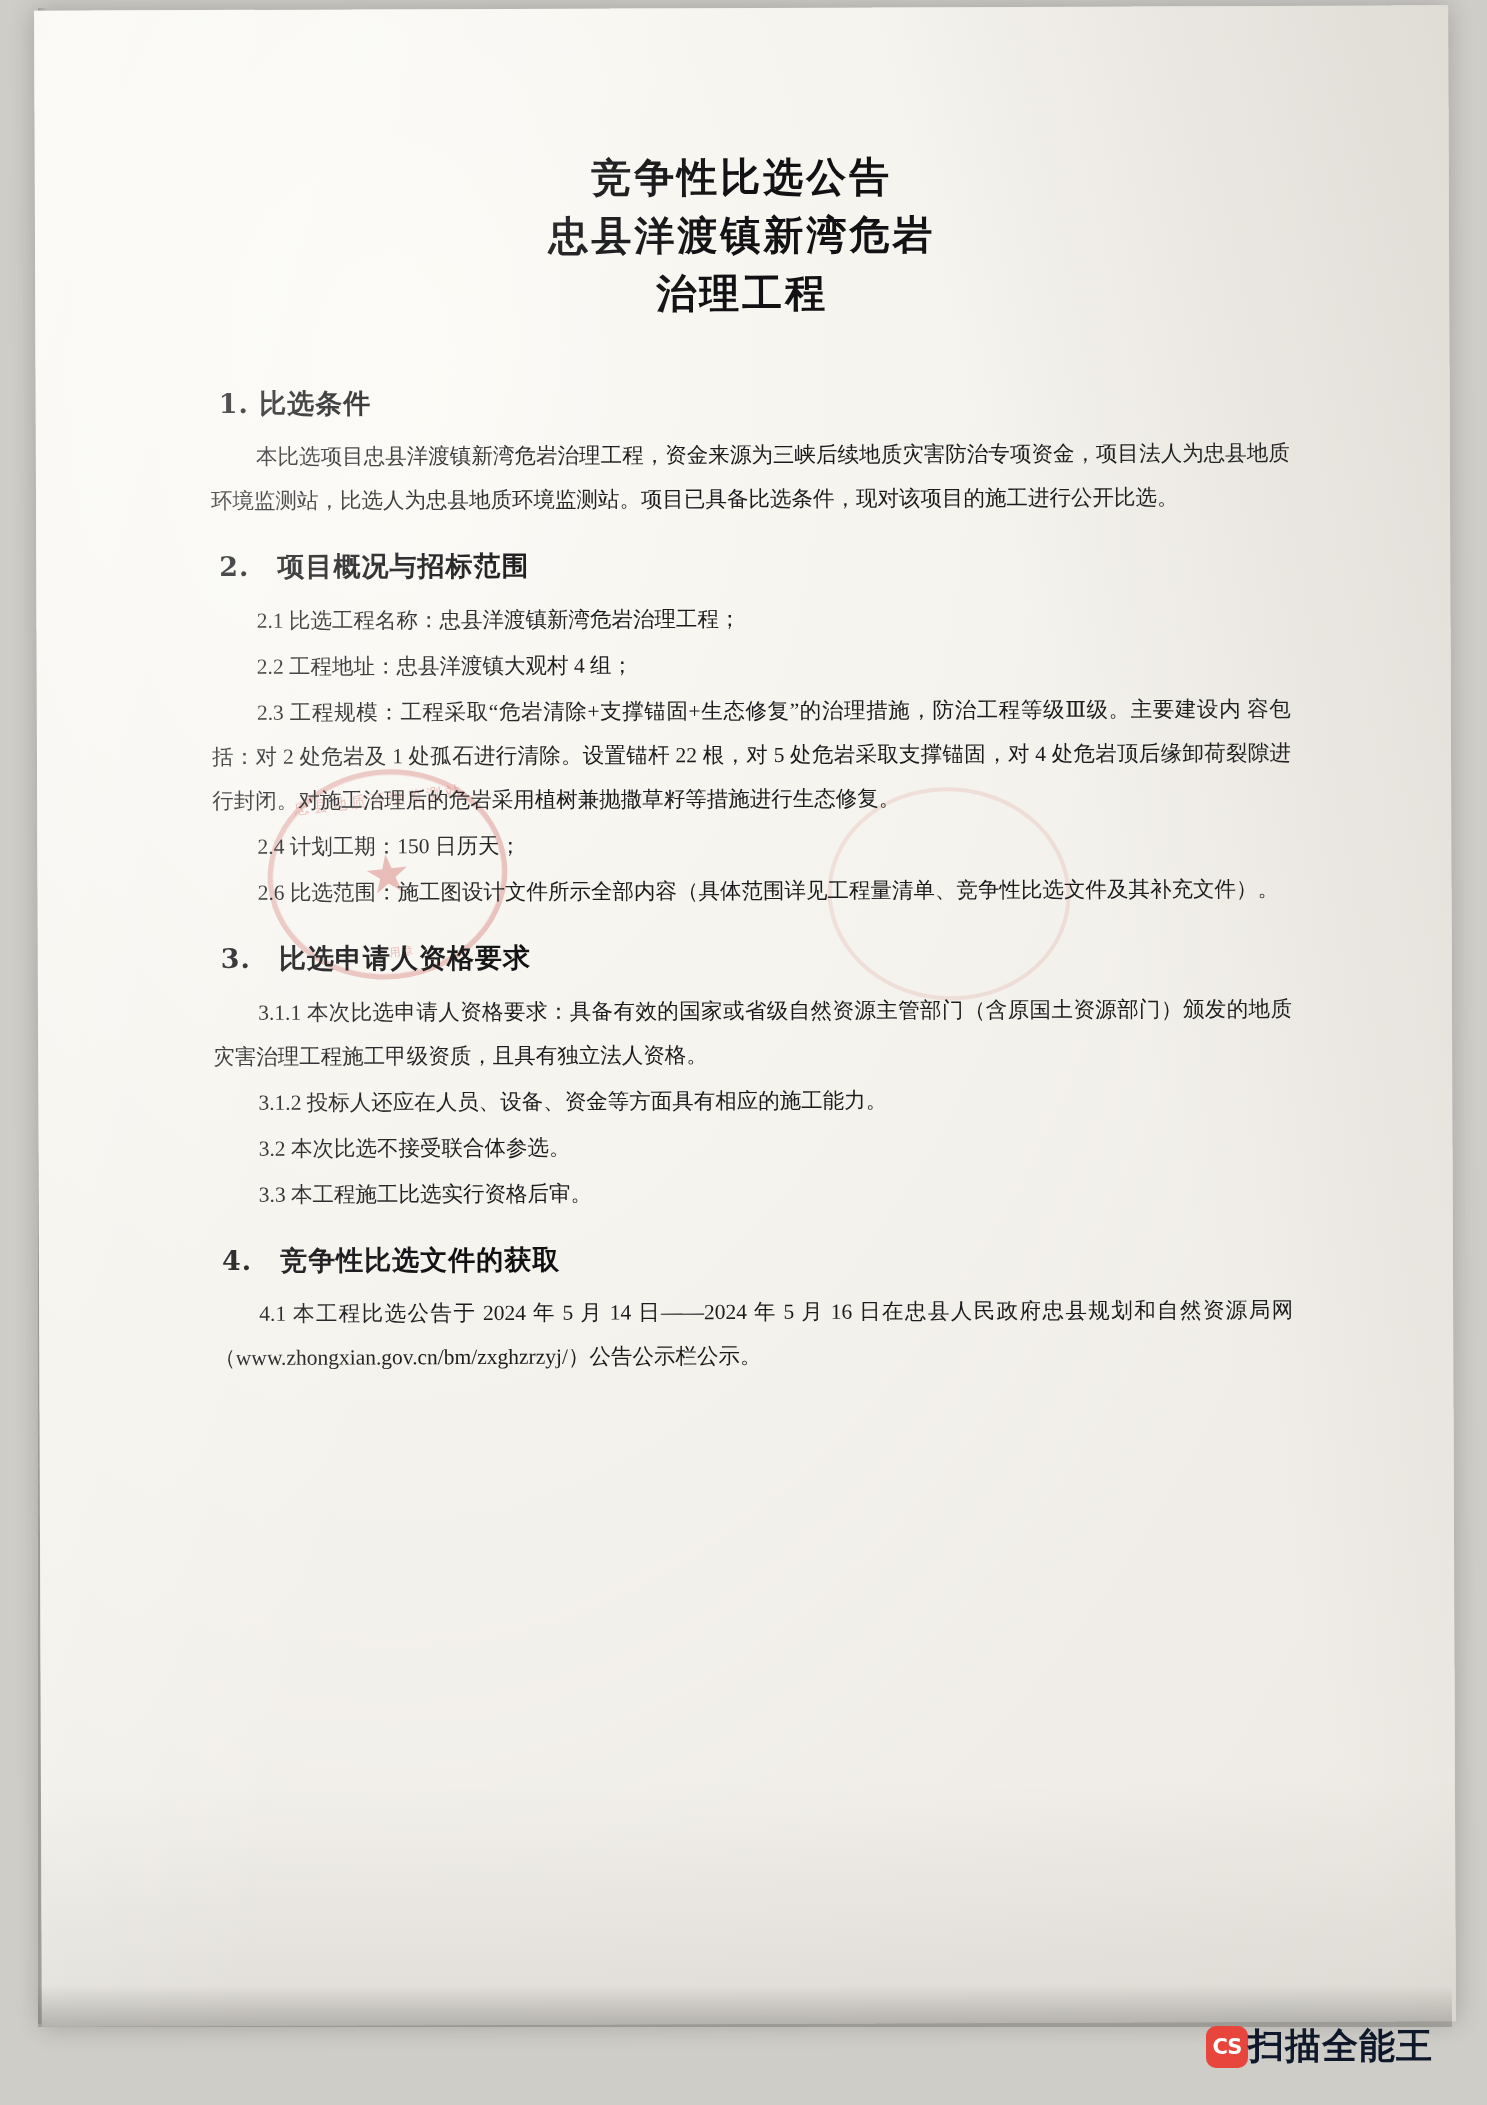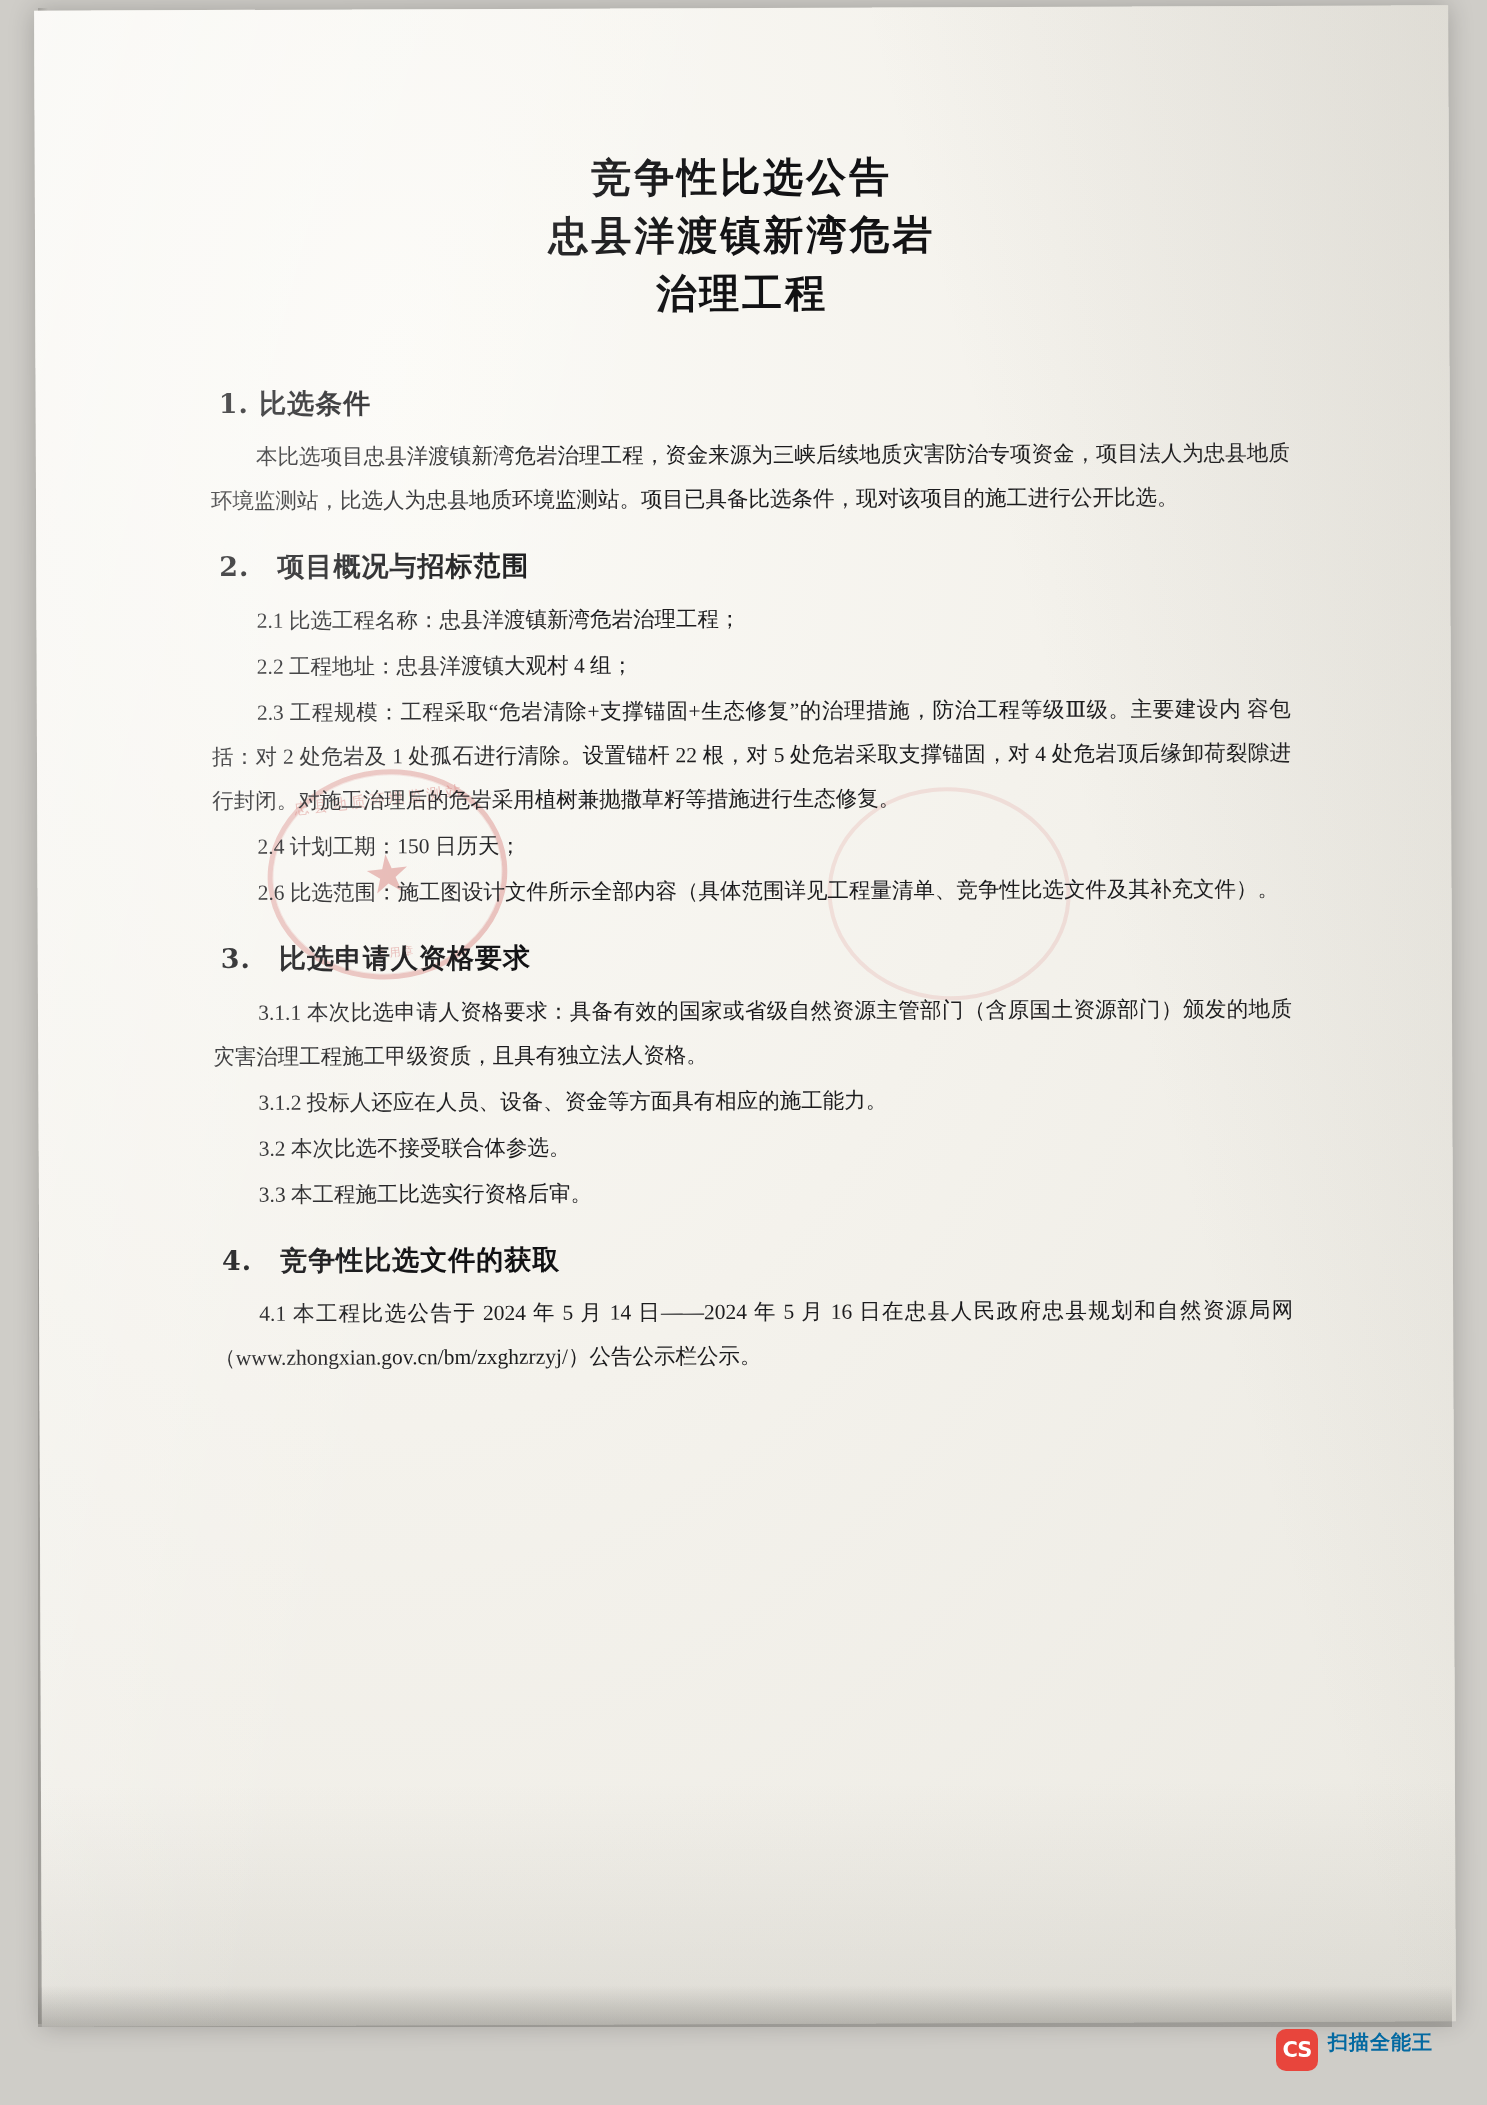--- a/index.html
+++ b/index.html
@@ -147,41 +147,40 @@
     transform: rotate(4deg);
     opacity: 0.55;
   }
 
   
   .footer-brand {
     position: absolute;
     right: 54px;
     bottom: 34px;
     display: flex;
-    align-items: flex-start;
-    gap: 10px;
+    align-items: center;
   }
   .cs-badge {
     width: 42px; height: 42px;
     border-radius: 10px;
     background: #e8453c;
     color: #fff;
     font-family: "DejaVu Sans", "Liberation Sans", sans-serif;
     font-weight: 700;
     font-size: 21px;
     display: flex;
     align-items: center;
     justify-content: center;
     letter-spacing: -1px;
   }
   .cs-text {
     font-family: "DejaVu Sans", "Liberation Sans", sans-serif;
-    font-size: 20px;
-    font-weight: 700;
-    color: #0369a1;
+    font-size: 36px;
+    font-weight: 700;
+    color: #0f172a;
     letter-spacing: 1px;
   }
   .url { font-family: "Liberation Serif", serif; }
 </style>
 </head>
 <body>
 
 <div class="scan">
 
   <div class="page-edge-left"></div>

